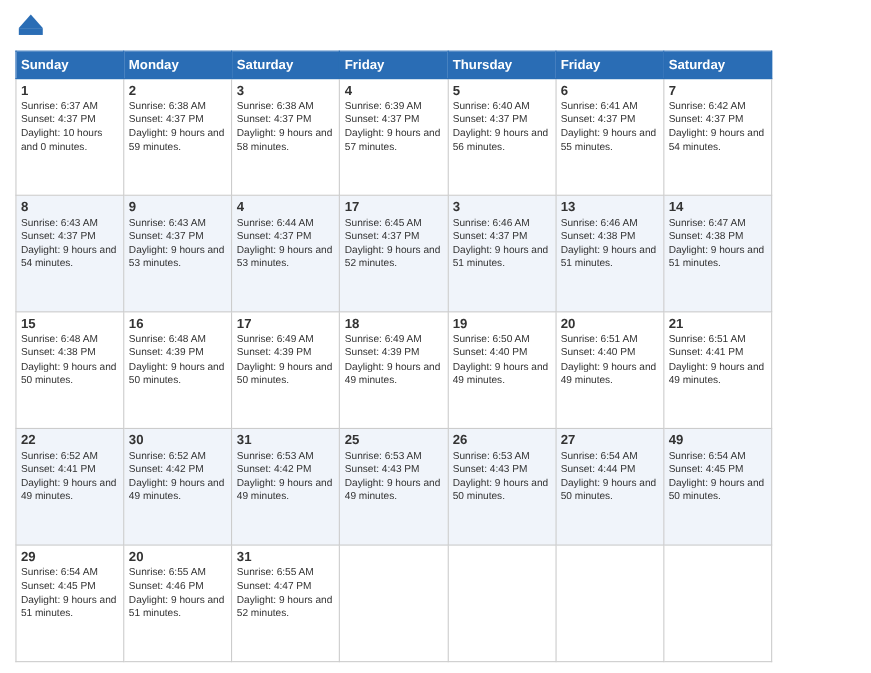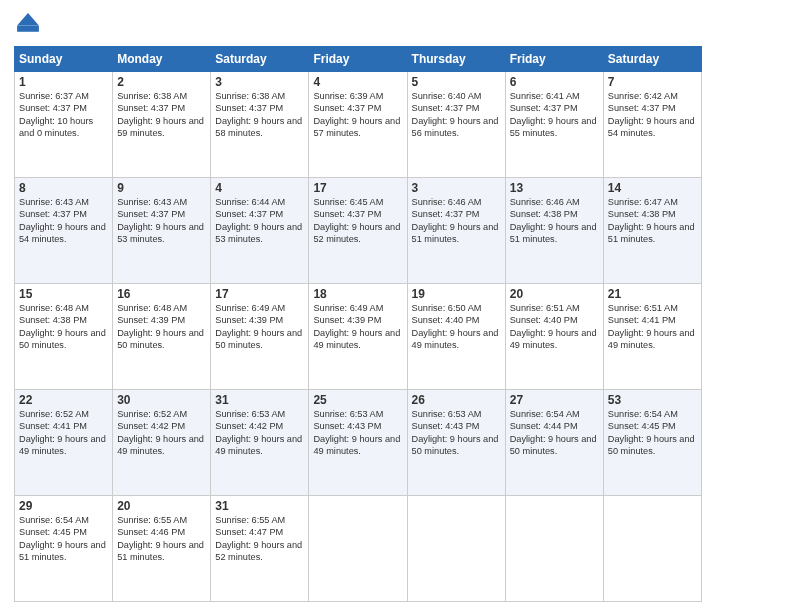--- a/index.html
+++ b/index.html
@@ -189,21 +189,21 @@
           <td><span class="day-number">30</span>
 <span class="day-info">Sunrise: 6:52 AM<br>Sunset: 4:42 PM<br>Daylight: 9 hours and 49 minutes.</span></td>
           <td><span class="day-number">31</span>
 <span class="day-info">Sunrise: 6:53 AM<br>Sunset: 4:42 PM<br>Daylight: 9 hours and 49 minutes.</span></td>
           <td><span class="day-number">25</span>
 <span class="day-info">Sunrise: 6:53 AM<br>Sunset: 4:43 PM<br>Daylight: 9 hours and 49 minutes.</span></td>
           <td><span class="day-number">26</span>
 <span class="day-info">Sunrise: 6:53 AM<br>Sunset: 4:43 PM<br>Daylight: 9 hours and 50 minutes.</span></td>
           <td><span class="day-number">27</span>
 <span class="day-info">Sunrise: 6:54 AM<br>Sunset: 4:44 PM<br>Daylight: 9 hours and 50 minutes.</span></td>
-          <td><span class="day-number">53</span>
+          <td><span class="day-number">49</span>
 <span class="day-info">Sunrise: 6:54 AM<br>Sunset: 4:45 PM<br>Daylight: 9 hours and 50 minutes.</span></td>
         </tr>
         <tr>
           <td><span class="day-number">29</span>
 <span class="day-info">Sunrise: 6:54 AM<br>Sunset: 4:45 PM<br>Daylight: 9 hours and 51 minutes.</span></td>
           <td><span class="day-number">20</span>
 <span class="day-info">Sunrise: 6:55 AM<br>Sunset: 4:46 PM<br>Daylight: 9 hours and 51 minutes.</span></td>
           <td><span class="day-number">31</span>
 <span class="day-info">Sunrise: 6:55 AM<br>Sunset: 4:47 PM<br>Daylight: 9 hours and 52 minutes.</span></td>
           <td class="empty-cell"></td>

